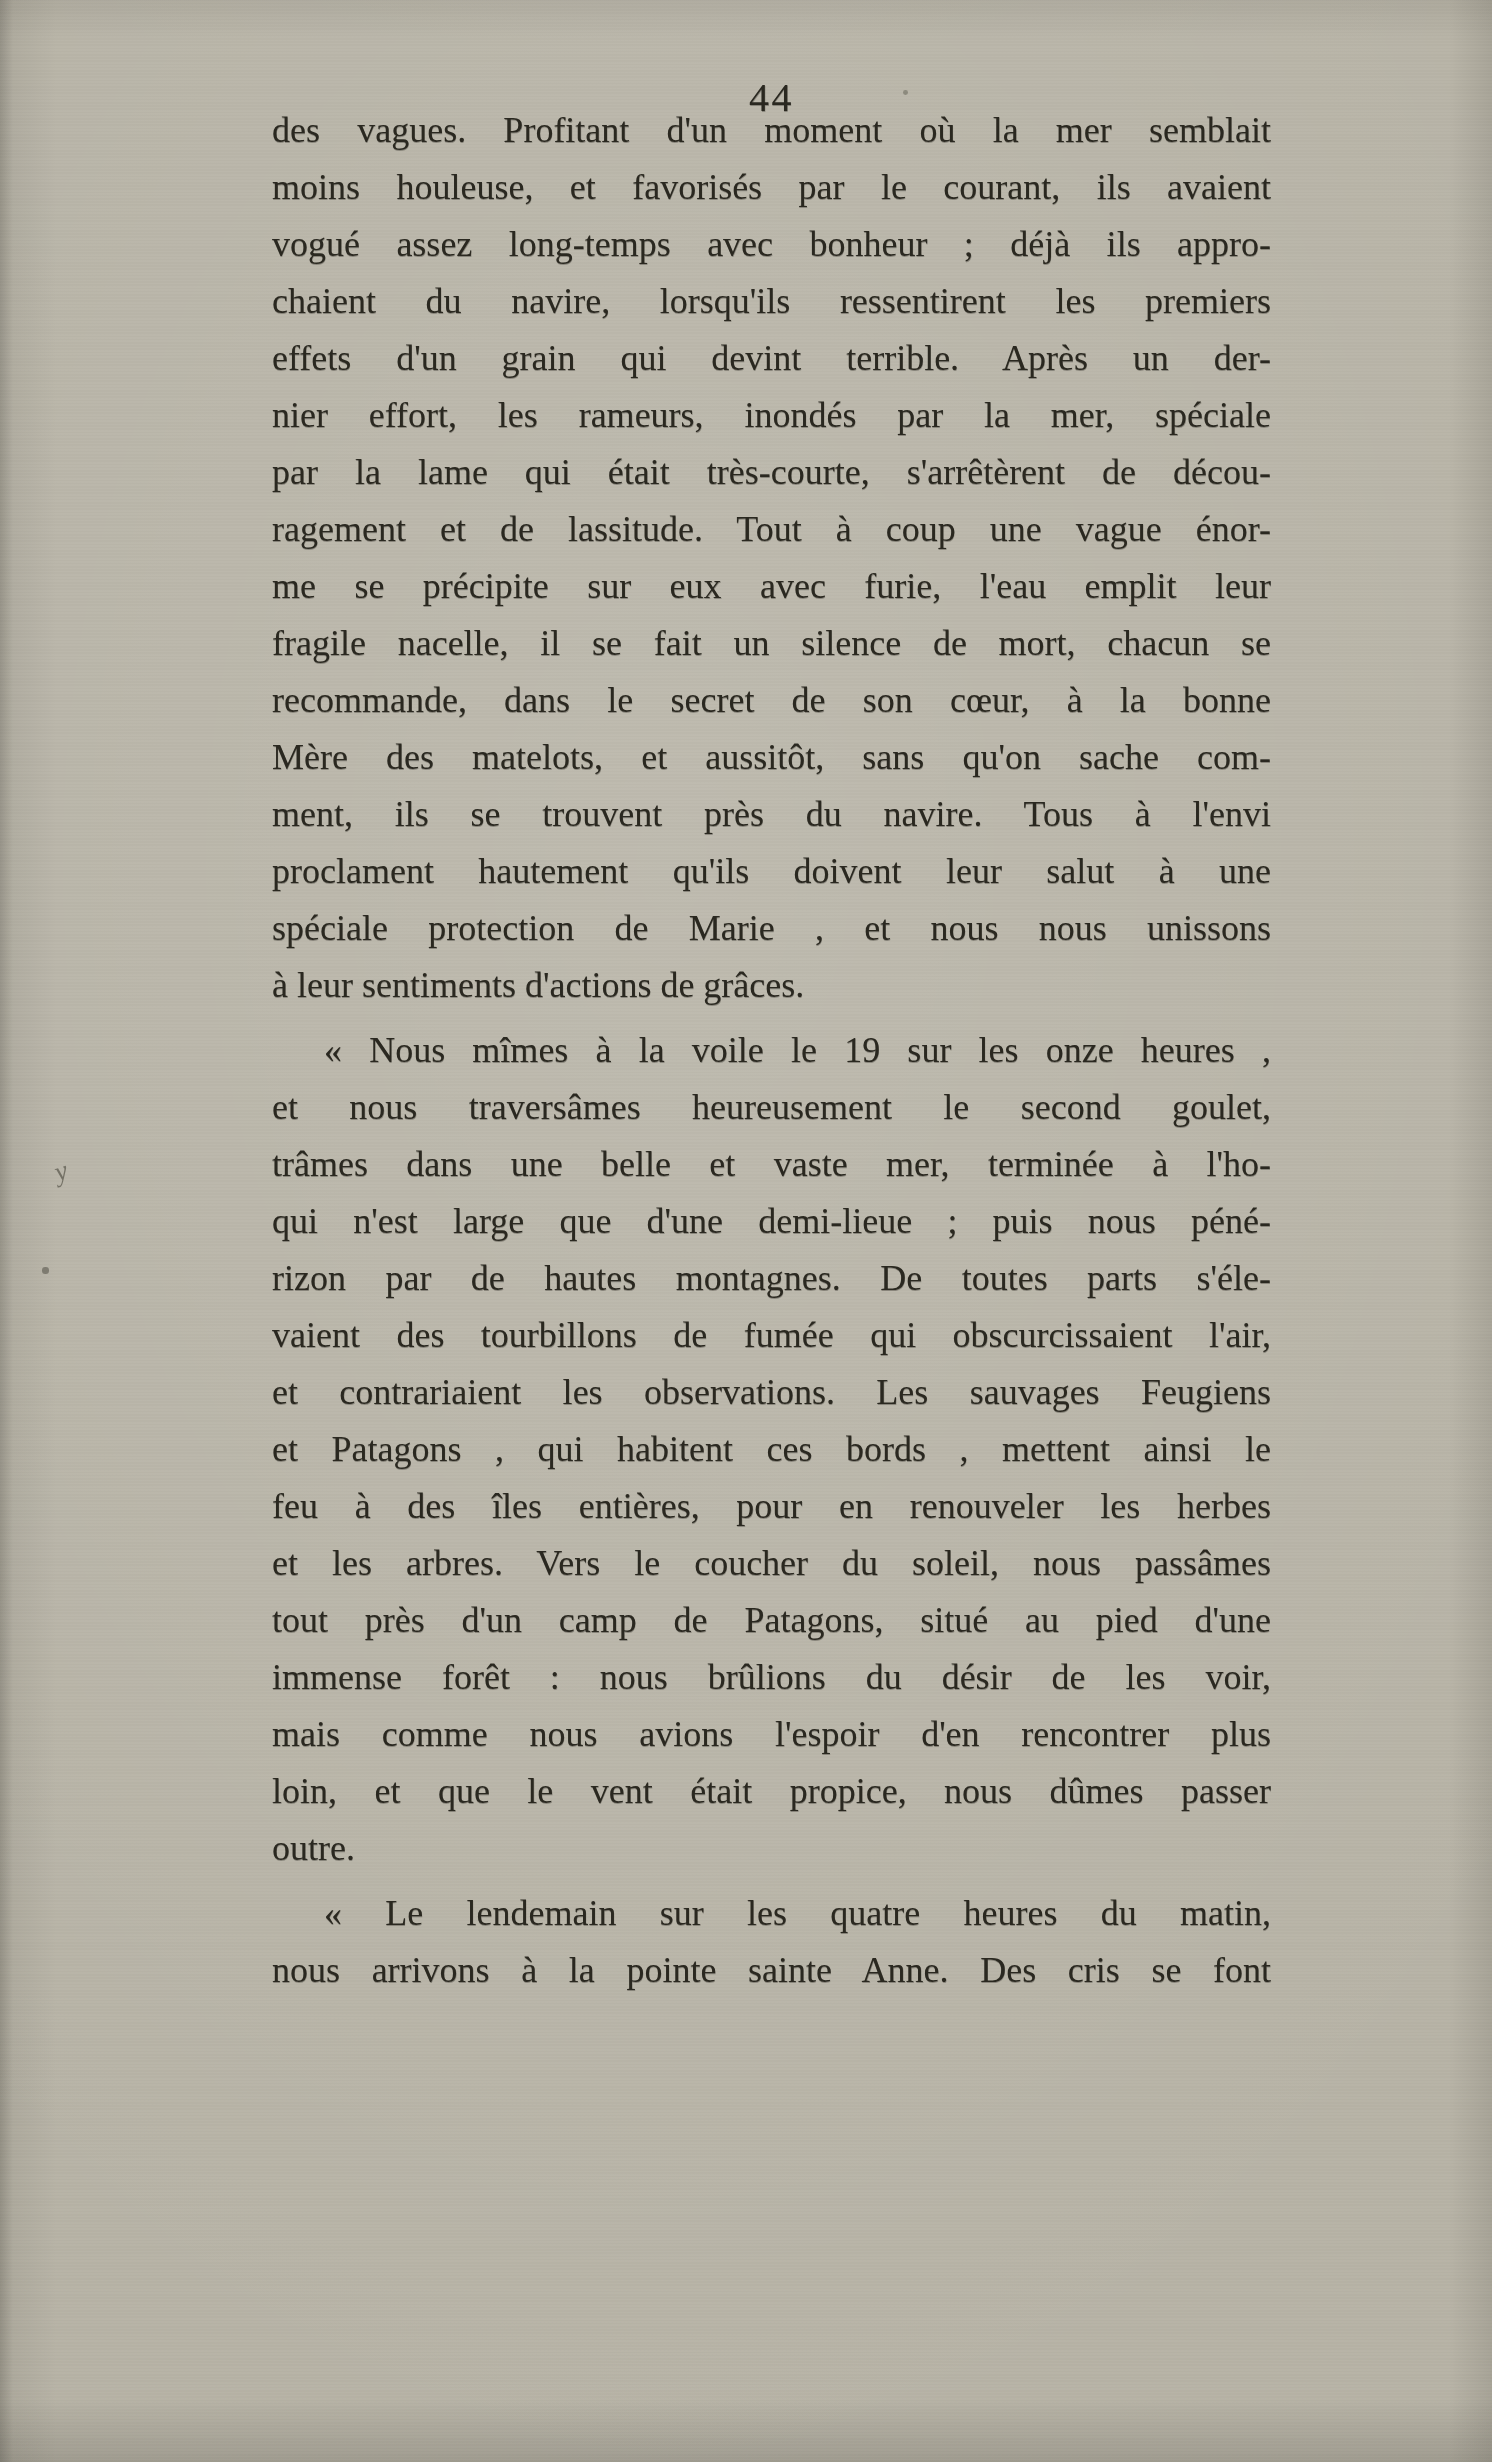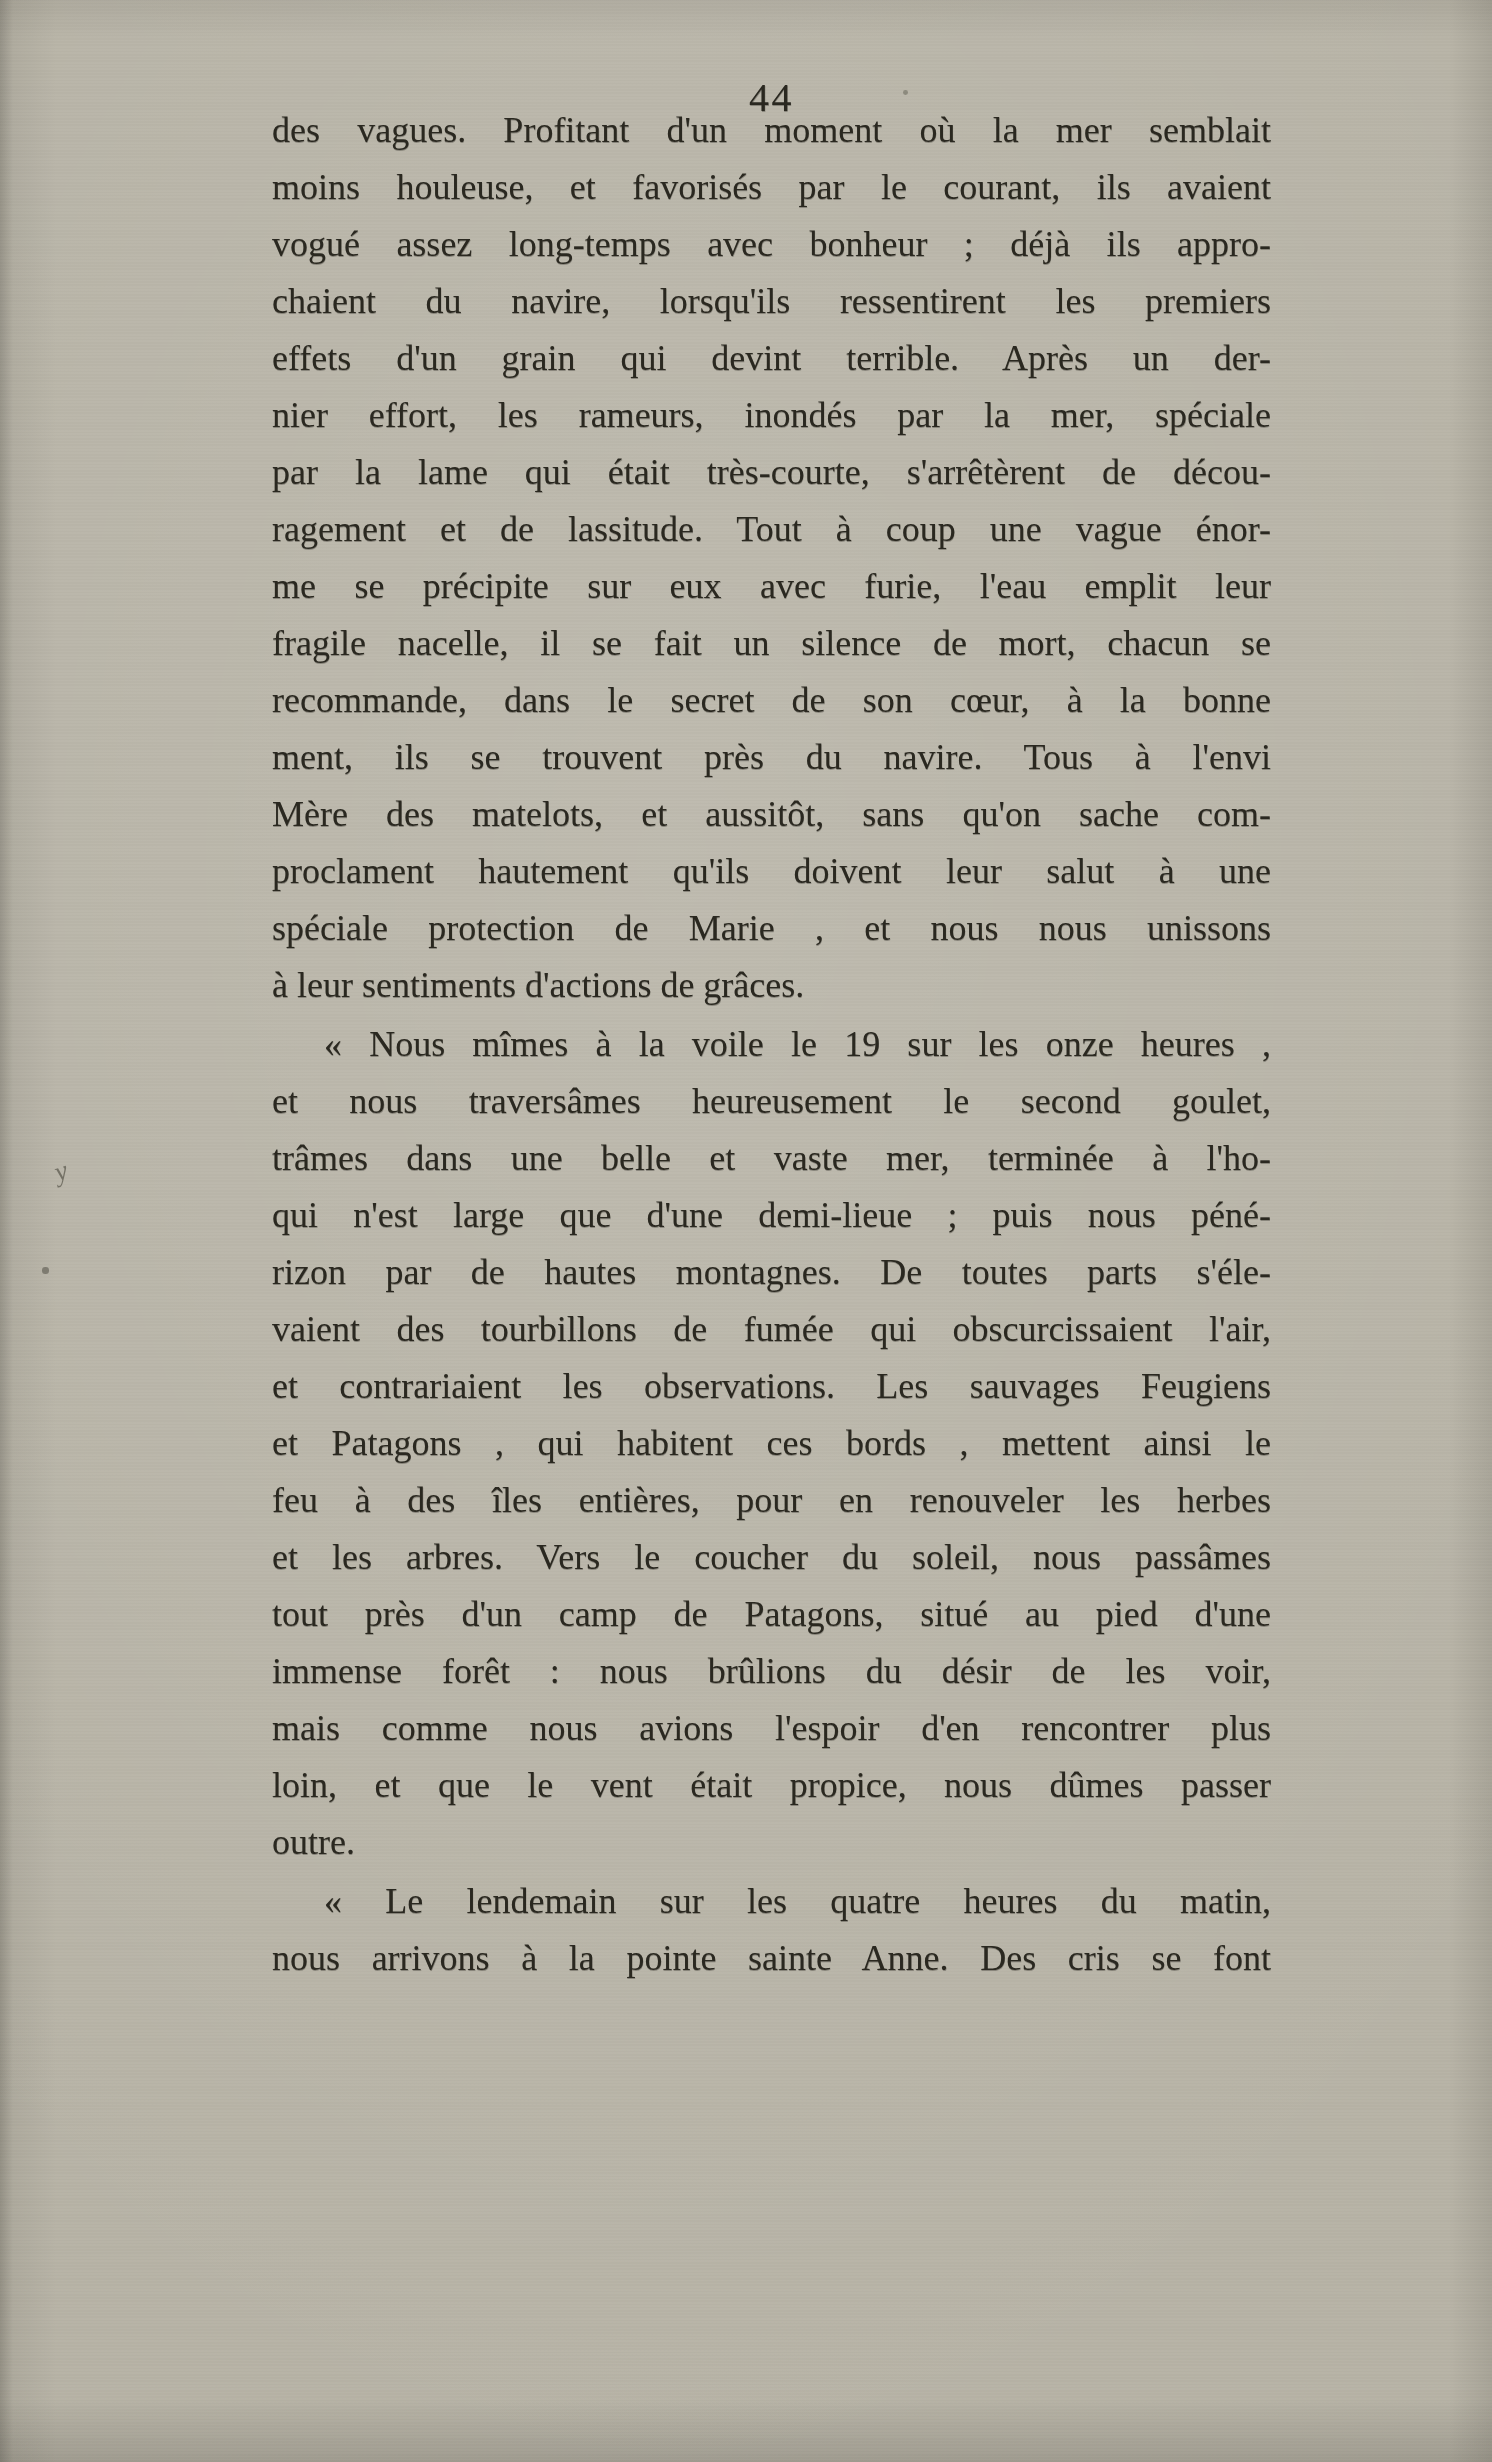--- a/index.html
+++ b/index.html
@@ -41,21 +41,21 @@
     position: absolute;
     top: 102px;
     left: 272px;
     width: 999px;
     font-size: 36px;
     line-height: 57px;
     color: var(--ink, #2a2820);
     text-shadow: 0.3px 0.5px 0.6px rgba(43,41,33,0.35);
   }
   .para { margin: 0; }
-  .para + .para { margin-top: 2px; }
+  .para + .para { margin-top: 8px; }
   .line {
     text-align: justify;
     text-align-last: justify;
   }
   .line.last { text-align-last: left; }
   .line.indent { padding-left: 52px; }
   .artifact {
     position: absolute;
     color: rgba(58,56,46,0.55);
     pointer-events: none;
@@ -96,22 +96,22 @@
         <div class="line">moins houleuse, et favorisés par le courant, ils avaient</div>
         <div class="line">vogué assez long-temps avec bonheur ; déjà ils appro-</div>
         <div class="line">chaient du navire, lorsqu'ils ressentirent les premiers</div>
         <div class="line">effets d'un grain qui devint terrible. Après un der-</div>
         <div class="line">nier effort, les rameurs, inondés par la mer, spéciale</div>
         <div class="line">par la lame qui était très-courte, s'arrêtèrent de décou-</div>
         <div class="line">ragement et de lassitude. Tout à coup une vague énor-</div>
         <div class="line">me se précipite sur eux avec furie, l'eau emplit leur</div>
         <div class="line">fragile nacelle, il se fait un silence de mort, chacun se</div>
         <div class="line">recommande, dans le secret de son cœur, à la bonne</div>
+        <div class="line">Mère des matelots, et aussitôt, sans qu'on sache com-</div>
         <div class="line">ment, ils se trouvent près du navire. Tous à l'envi</div>
-        <div class="line">Mère des matelots, et aussitôt, sans qu'on sache com-</div>
         <div class="line">proclament hautement qu'ils doivent leur salut à une</div>
         <div class="line">spéciale protection de Marie , et nous nous unissons</div>
         <div class="line last">à leur sentiments d'actions de grâces.</div>
       </div>
       <div class="para">
         <div class="line indent">« Nous mîmes à la voile le 19 sur les onze heures ,</div>
         <div class="line">et nous traversâmes heureusement le second goulet,</div>
         <div class="line">trâmes dans une belle et vaste mer, terminée à l'ho-</div>
         <div class="line">qui n'est large que d'une demi-lieue ; puis nous péné-</div>
         <div class="line">rizon par de hautes montagnes. De toutes parts s'éle-</div>

